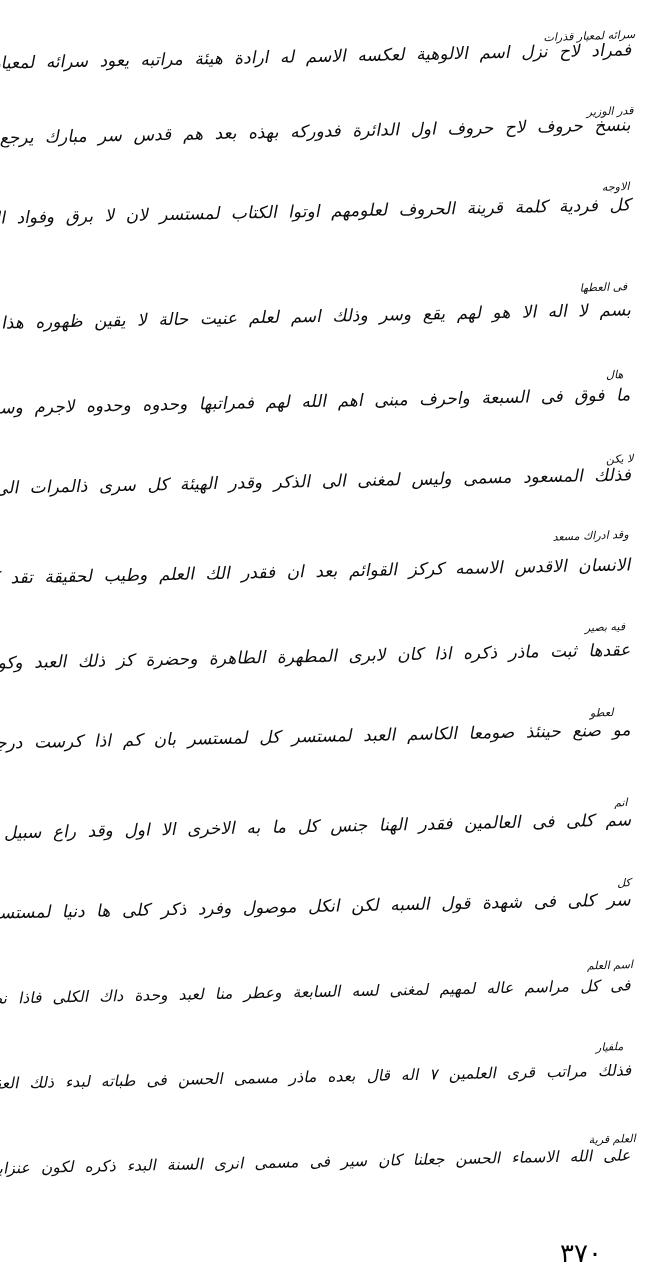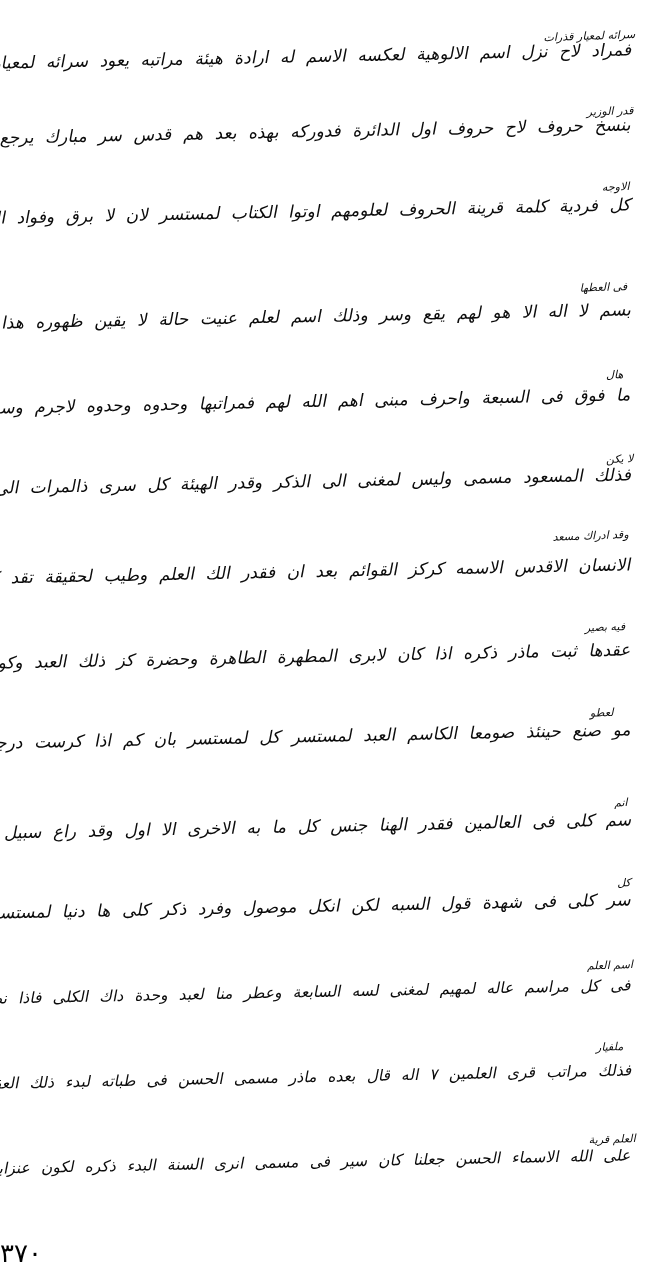--- a/index.html
+++ b/index.html
@@ -66,21 +66,21 @@
     transform: skewX(-14deg) rotate(-2deg);
     transform-origin: right center;
   }
 
   
   .folio {
     position: absolute;
     left: 0;
     top: 1238px;
     width: 602px;
-    text-align: left;
+    text-align: right;
     direction: rtl;
   }
   .folio span {
     font-family: "DejaVu Sans", sans-serif;
     font-size: 26px;
     color: #000000;
     letter-spacing: 1px;
   }
 </style>
 </head>

